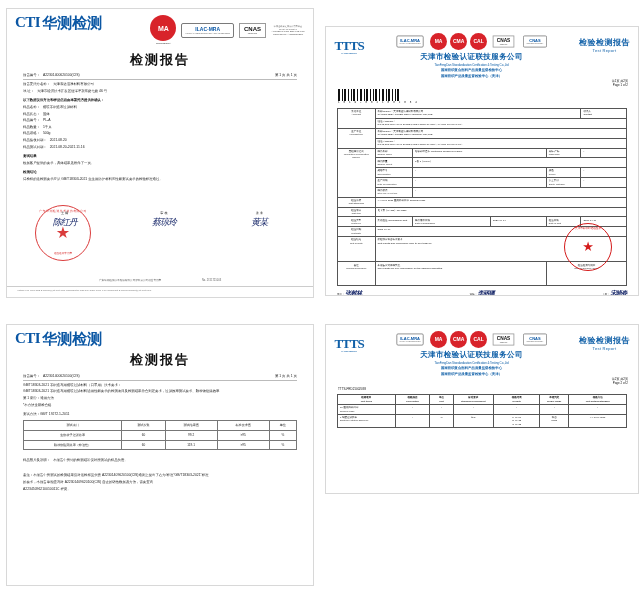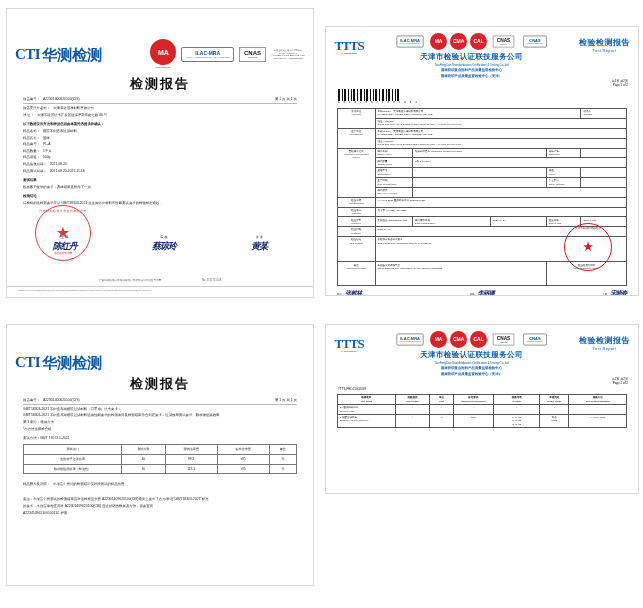--- a/index.html
+++ b/index.html
@@ -34,24 +34,23 @@
   }
 
   
   .cti {
     font-size: 3.4px;
     color: #1a1a1a;
     line-height: 1.5;
   }
   .cti-head {
     display: flex;
-    align-items: center;
+    align-items: flex-start;
     padding: 6px 8px 2px 8px;
     gap: 6px;
-    margin-top: 24px;
   }
   .cti-logo {
     display: flex;
     align-items: center;
     gap: 2px;
     flex: 0 0 auto;
   }
   .cti-logo .cti-mark {
     font-family: "Liberation Serif", serif;
     font-weight: bold;
@@ -161,21 +160,21 @@
     margin-top: 8px;
     padding: 0 8px;
   }
   .sig-block { text-align: center; }
   .sig-label { font-size: 3.2px; color: #222; }
   .sig-script {
     font-family: "Liberation Serif", serif;
     font-size: 9px;
     color: #1a2a6b;
     font-style: italic;
-    font-weight: bold;
+    font-weight: normal;
     line-height: 1;
     margin: 3px 0;
     letter-spacing: -1px;
     text-align: right;
   }
   .stamp {
     position: absolute;
     width: 54px; height: 54px;
     border: 1.6px solid #d41b1b;
     border-radius: 50%;

